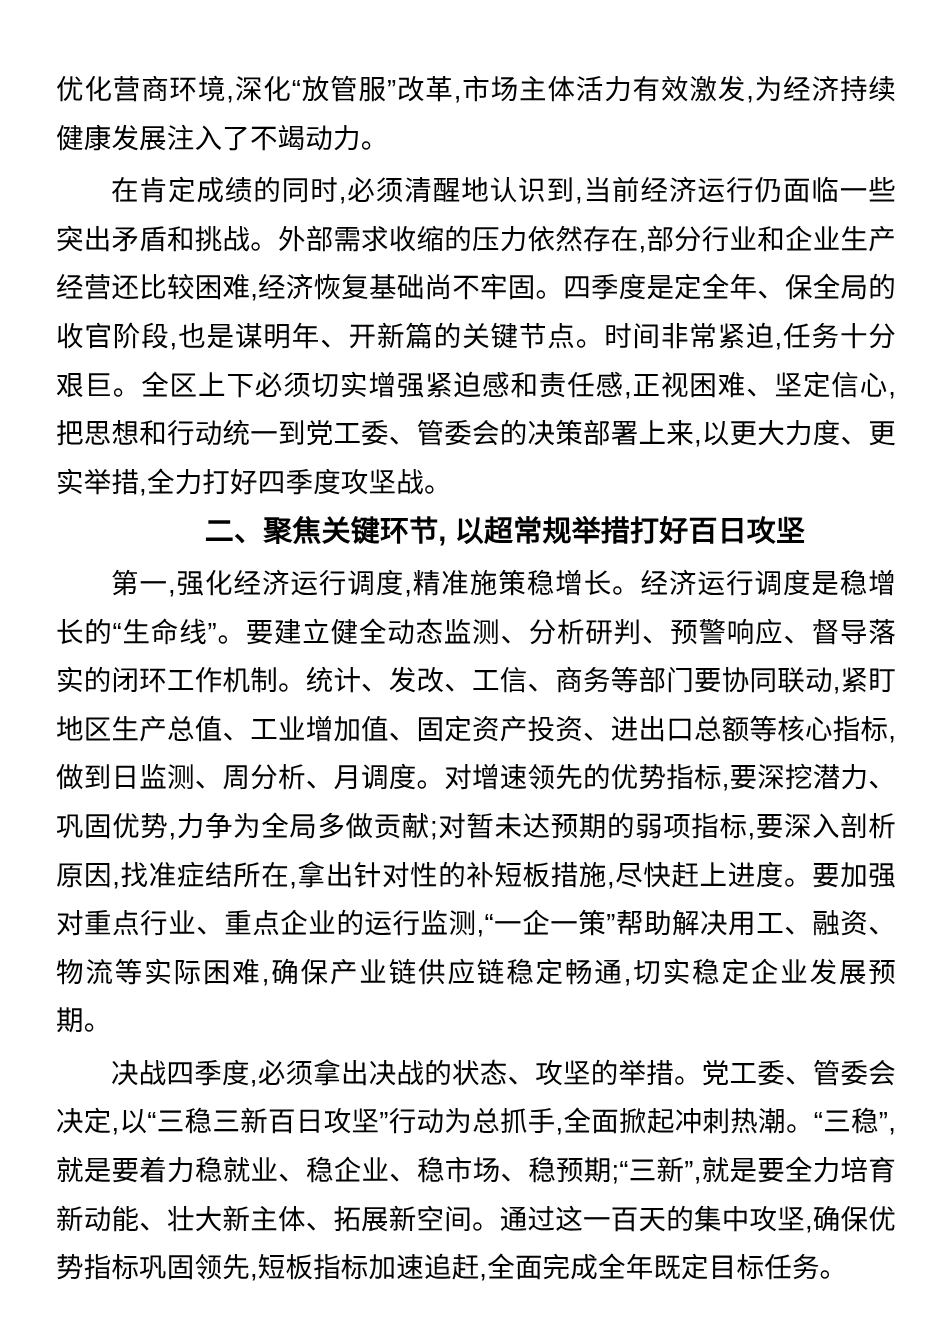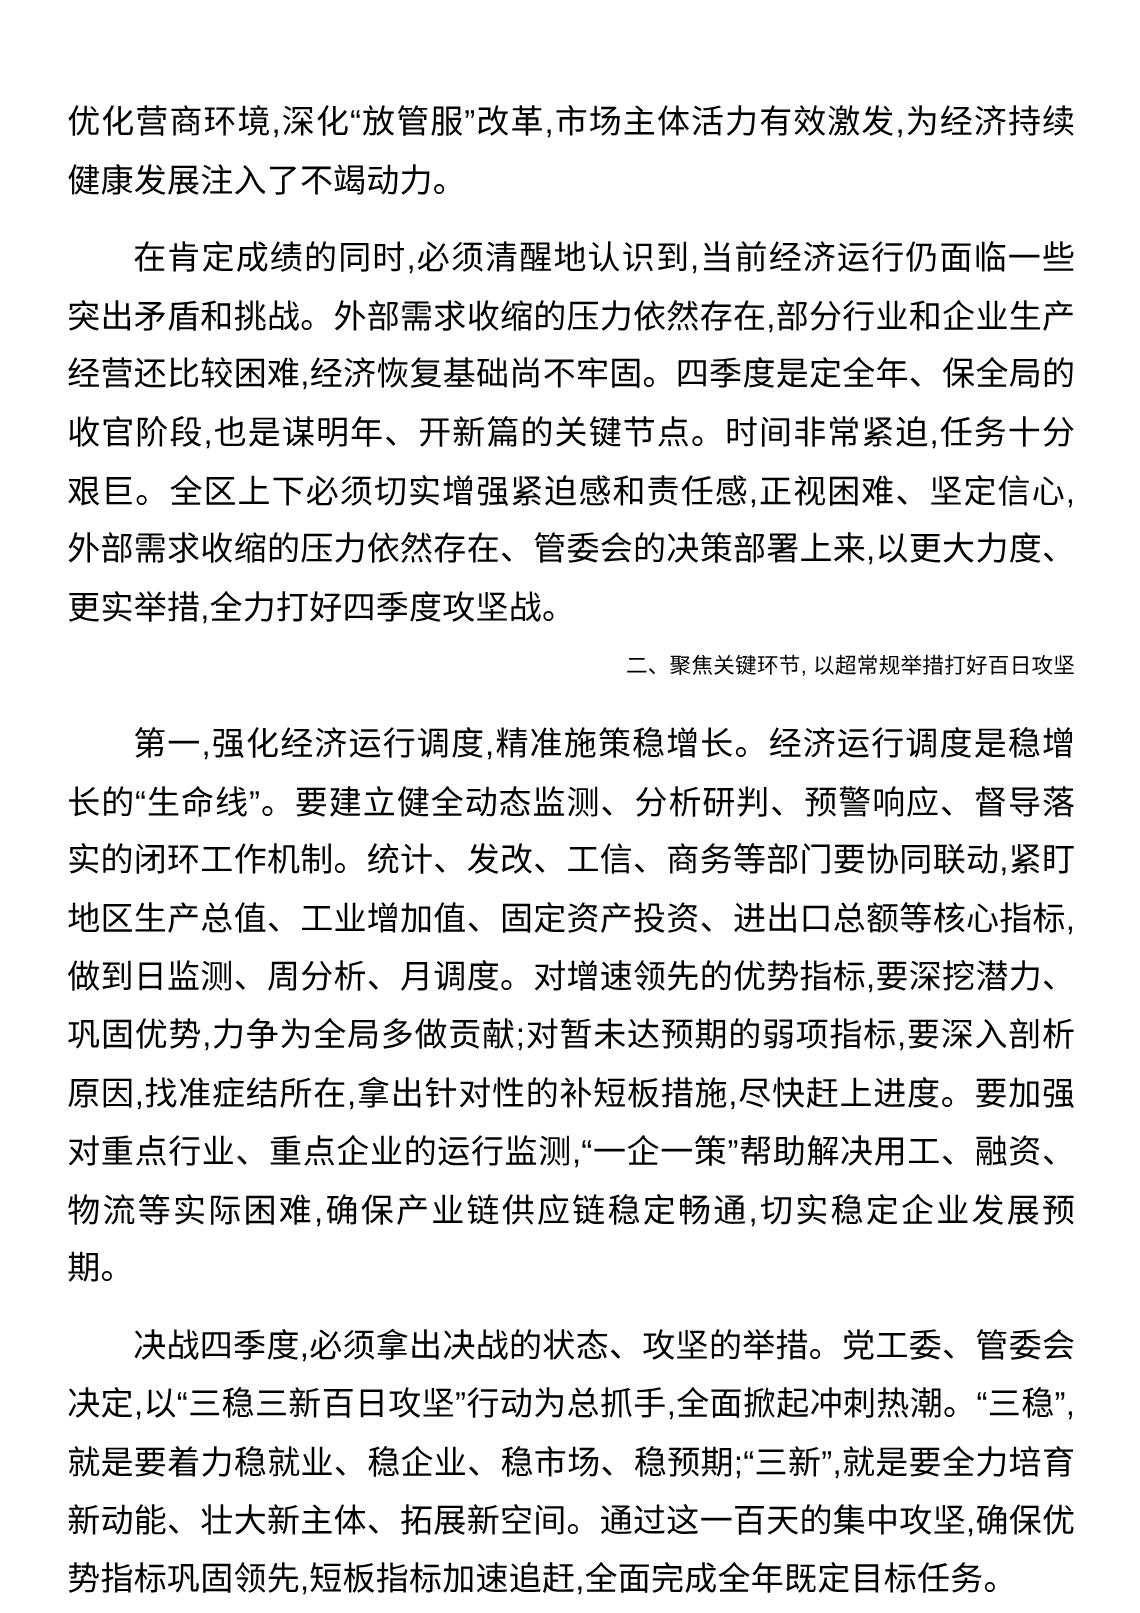--- a/index.html
+++ b/index.html
@@ -26,57 +26,57 @@
 
   .page-body {
     position: absolute;
     left: 56px;
     top: 62px;
     width: 840px;
   }
 
   
   .para {
-    margin: 16px 0 0 0;
+    margin: 4px 0 0 0;
     font-size: 27.5px;
     line-height: 48.6px;
     letter-spacing: 0.2px;
     text-align: justify;
     text-justify: inter-ideograph;
     text-indent: 2em;
     word-break: break-all;
     white-space: normal;
   }
 
   
   .para.continued {
     text-indent: 0;
   }
 
   
   .heading {
     margin: 0;
-    font-size: 18px;
+    font-size: 29px;
     line-height: 48.6px;
     letter-spacing: 0.2px;
-    text-align: right;
+    text-align: center;
     text-indent: 2em;
-    font-weight: 400;
+    font-weight: 700;
     word-break: break-all;
   }
 </style>
 </head>
 <body>
 
 <div class="page">
   <div class="page-body">
 
     <p class="para continued">优化营商环境,深化“放管服”改革,市场主体活力有效激发,为经济持续健康发展注入了不竭动力。</p>
 
-    <p class="para">在肯定成绩的同时,必须清醒地认识到,当前经济运行仍面临一些突出矛盾和挑战。外部需求收缩的压力依然存在,部分行业和企业生产经营还比较困难,经济恢复基础尚不牢固。四季度是定全年、保全局的收官阶段,也是谋明年、开新篇的关键节点。时间非常紧迫,任务十分艰巨。全区上下必须切实增强紧迫感和责任感,正视困难、坚定信心,外部需求收缩的压力依然存在、管委会的决策部署上来,以更大力度、更实举措,全力打好四季度攻坚战。</p>
+    <p class="para">在肯定成绩的同时,必须清醒地认识到,当前经济运行仍面临一些突出矛盾和挑战。外部需求收缩的压力依然存在,部分行业和企业生产经营还比较困难,经济恢复基础尚不牢固。四季度是定全年、保全局的收官阶段,也是谋明年、开新篇的关键节点。时间非常紧迫,任务十分艰巨。全区上下必须切实增强紧迫感和责任感,正视困难、坚定信心,把思想和行动统一到党工委、管委会的决策部署上来,以更大力度、更实举措,全力打好四季度攻坚战。</p>
 
     <p class="heading">二、聚焦关键环节, 以超常规举措打好百日攻坚</p>
 
     <p class="para">第一,强化经济运行调度,精准施策稳增长。经济运行调度是稳增长的“生命线”。要建立健全动态监测、分析研判、预警响应、督导落实的闭环工作机制。统计、发改、工信、商务等部门要协同联动,紧盯地区生产总值、工业增加值、固定资产投资、进出口总额等核心指标,做到日监测、周分析、月调度。对增速领先的优势指标,要深挖潜力、巩固优势,力争为全局多做贡献;对暂未达预期的弱项指标,要深入剖析原因,找准症结所在,拿出针对性的补短板措施,尽快赶上进度。要加强对重点行业、重点企业的运行监测,“一企一策”帮助解决用工、融资、物流等实际困难,确保产业链供应链稳定畅通,切实稳定企业发展预期。</p>
 
     <p class="para">决战四季度,必须拿出决战的状态、攻坚的举措。党工委、管委会决定,以“三稳三新百日攻坚”行动为总抓手,全面掀起冲刺热潮。“三稳”,就是要着力稳就业、稳企业、稳市场、稳预期;“三新”,就是要全力培育新动能、壮大新主体、拓展新空间。通过这一百天的集中攻坚,确保优势指标巩固领先,短板指标加速追赶,全面完成全年既定目标任务。</p>
 
   </div>
 </div>
 

